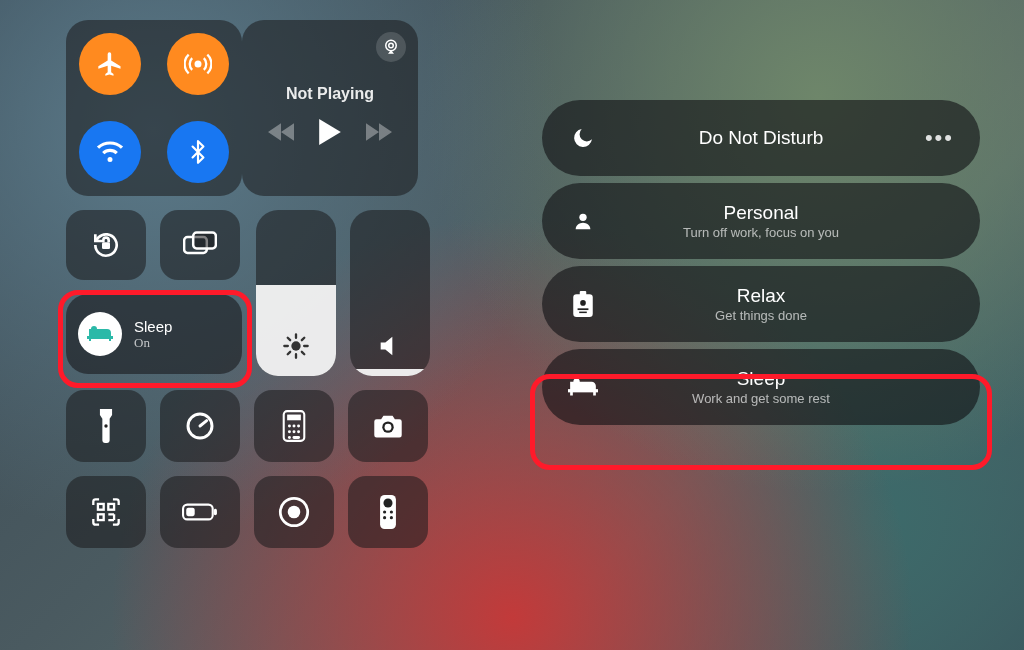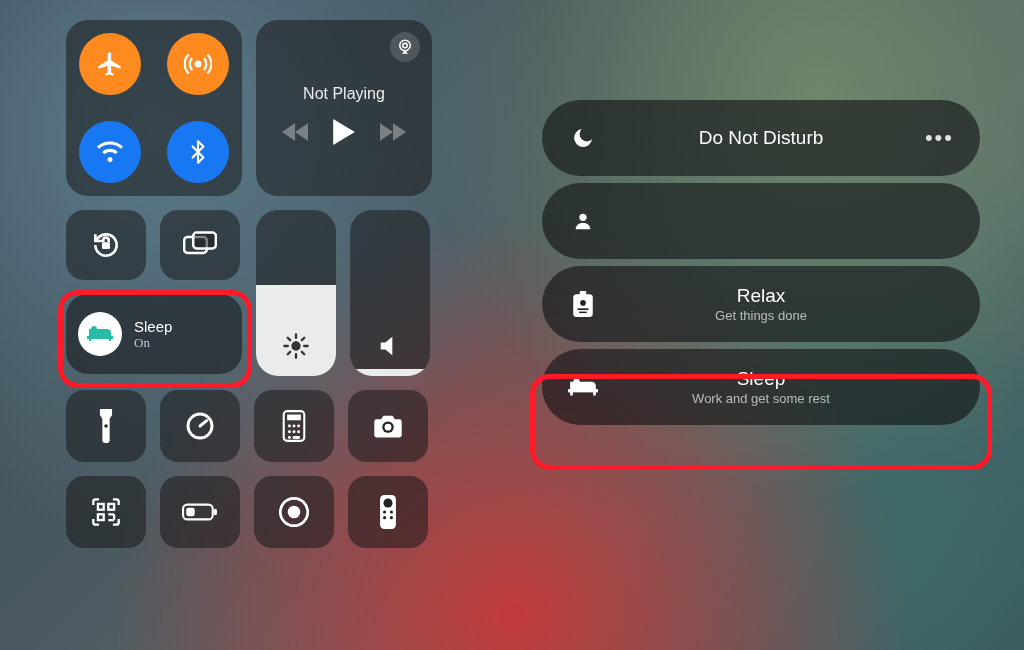--- a/index.html
+++ b/index.html
@@ -20,21 +20,21 @@
   }
   .panel-left  { width: 500px; }
   .panel-right { width: 524px; }
 
   
   .cc {
     position: absolute;
     left: 66px; top: 20px;
     width: 368px;
   }
-  .row { display: flex; gap: 14px; margin-bottom: 14px; }
+  .row { display: flex; margin-bottom: 14px; font-weight: bold; }
 
   .module {
     background: rgba(25,25,28,0.55);
     border-radius: 22px;
     position: relative;
   }
   .module-2x2 { width: 176px; height: 176px; }
   .conn-grid {
     display: grid;
     grid-template-columns: 1fr 1fr;
@@ -347,20 +347,24 @@
         </span>
       <span class="dots">•••</span>
     </div>
     <div class="pill">
       <span class="picon">
           <svg width="22" height="22" viewBox="0 0 24 24" fill="#fff">
             <circle cx="12" cy="8" r="4"></circle>
             <path d="M4 21c0-4 4-7 8-7s8 3 8 7z"></path>
           </svg>
         </span>
+      <span class="ptxt">
+        <span class="p1">Personal</span>
+        <span class="p2">Turn off work, focus on you</span>
+      </span>
     </div>
     <div class="pill">
       <span class="picon">
           <svg width="20" height="26" viewBox="0 0 18 24" fill="#fff">
             <rect x="0" y="3" width="18" height="21" rx="3"></rect>
             <rect x="6" y="0" width="6" height="5" rx="1"></rect>
             <circle cx="9" cy="11" r="2.6" fill="#222"></circle>
             <rect x="4" y="16" width="10" height="1.6" fill="#222"></rect>
             <rect x="5.5" y="19" width="7" height="1.4" fill="#222"></rect>
           </svg>

